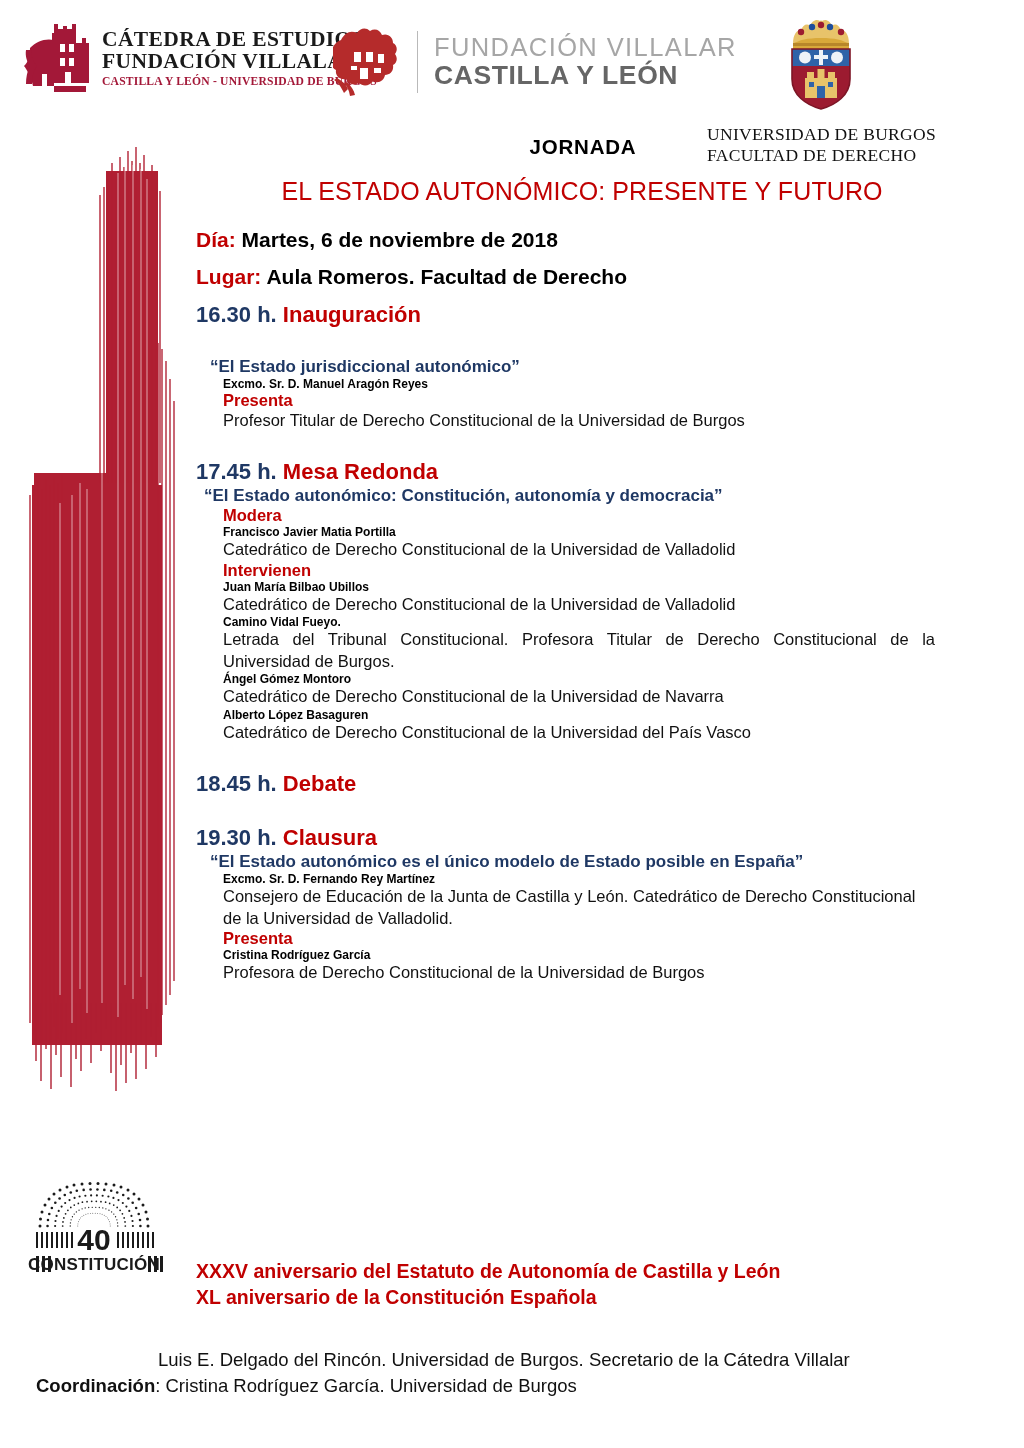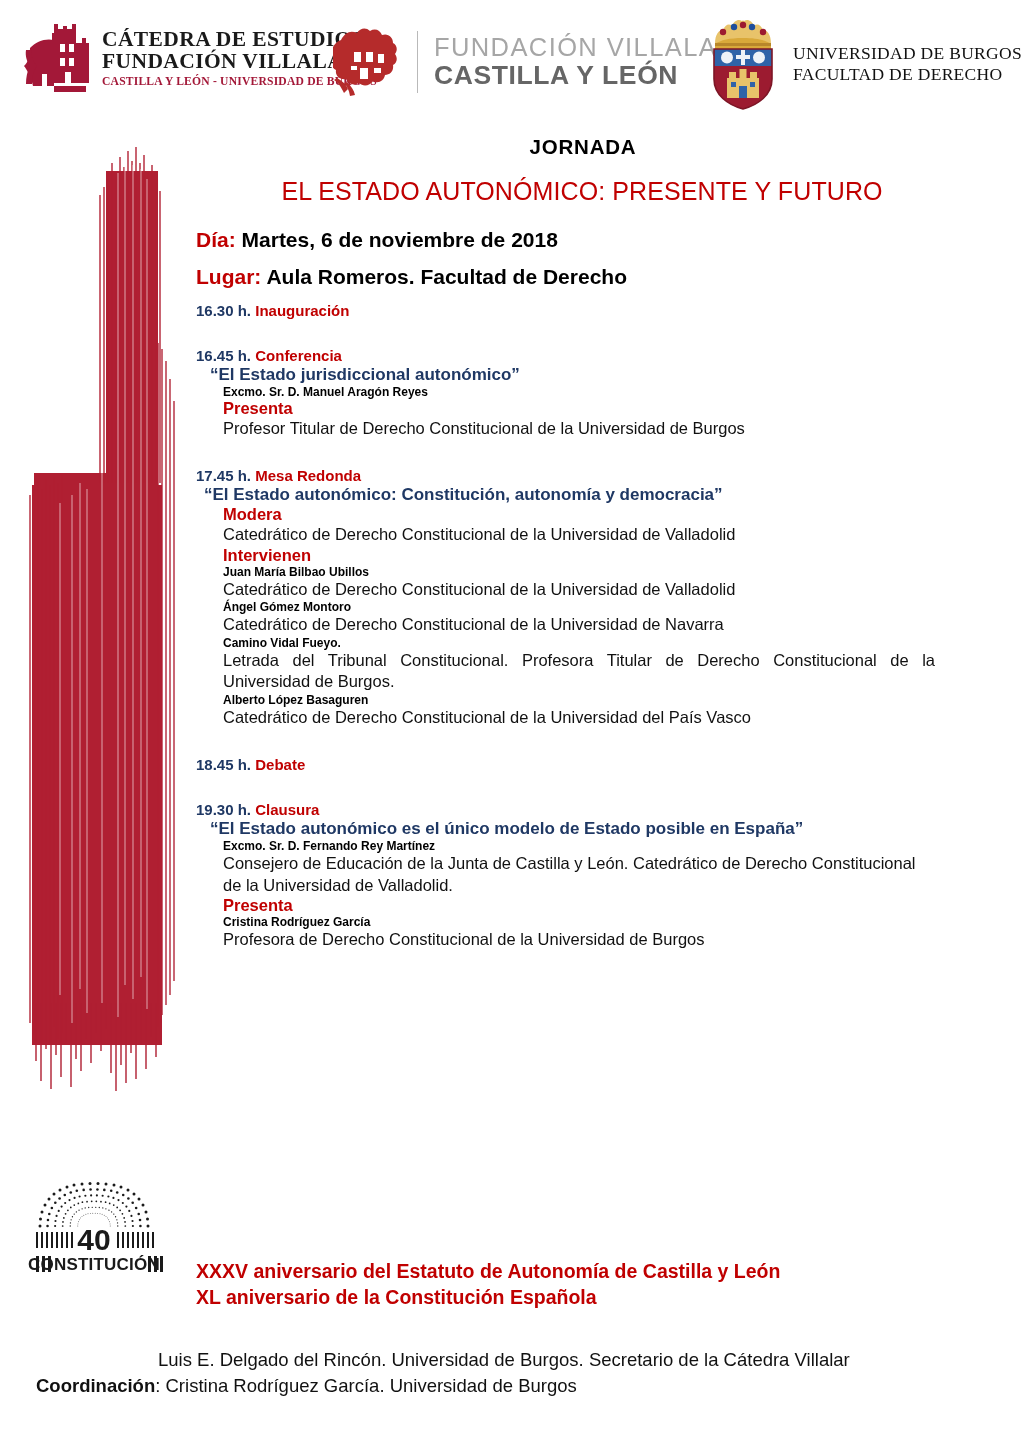--- a/index.html
+++ b/index.html
@@ -79,20 +79,21 @@
     white-space: nowrap;
     margin-top: 2px;
   }
 
   .logo-ubu {
     position: absolute;
     left: 707px; top: 18px;
     display: flex;
     align-items: center;
     gap: 14px;
+    flex-direction: column;
   }
   .ubu-shield { width: 72px; height: 92px; display:block; }
   .ubu-text { line-height: 1.22; }
   .ubu-l1, .ubu-l2 {
     font-family: "Liberation Serif", serif;
     font-size: 17.5px;
     letter-spacing: 0.3px;
     color: #111111;
     white-space: nowrap;
   }
@@ -144,21 +145,21 @@
   .kv-line {
     font-size: 21px;
     font-weight: bold;
     margin: 0 0 13px 0;
     color: #000;
   }
   .kv-line .k { color: #c00000; }
 
   .slot { margin: 0; }
   .slot-head {
-    font-size: 15px;
+    font-size: 22px;
     font-weight: bold;
     color: #1f3864;
     margin: 0;
   }
   .slot-head .label { color: #c00000; }
 
   .quote {
     font-size: 17px;
     font-weight: bold;
     color: #1f3864;
@@ -423,53 +424,50 @@
   <div class="slot">
     <div class="slot-head">
       <span>16.30 h.</span>
       <span class="label">Inauguración</span>
     </div>
   </div>
 
   <div class="gap-lg"></div>
 
   <div class="slot">
-    <div class="slot-head">
-      <span>16.45 h.</span>
-      <span class="label">Conferencia</span>
-    </div>
     <div class="quote">“El Estado jurisdiccional autonómico”</div>
     <div class="person">Excmo. Sr. D. Manuel Aragón Reyes</div>
     <div class="role">Presenta</div>
     <div class="desc">Profesor Titular de Derecho Constitucional de la Universidad de Burgos</div>
   </div>
 
   <div class="gap-lg"></div>
 
   <div class="slot">
     <div class="slot-head">
       <span>17.45 h.</span>
       <span class="label">Mesa Redonda</span>
     </div>
     <div class="quote" style="margin-left:8px">“El Estado autonómico: Constitución, autonomía y democracia”</div>
     <div class="role">Modera</div>
+    <div class="person">Francisco Javier Matia Portilla</div>
     <div class="desc">Catedrático de Derecho Constitucional de la Universidad de Valladolid</div>
     <div class="role">Intervienen</div>
 
     <div>
       <div class="person">Juan María Bilbao Ubillos</div>
       <div class="desc">Catedrático de Derecho Constitucional de la Universidad de Valladolid</div>
     </div>
     <div>
+      <div class="person">Camino Vidal Fueyo.</div>
+      <div class="desc justify" style="width:712px">Letrada del Tribunal Constitucional. Profesora Titular de Derecho Constitucional de la Universidad de Burgos.</div>
+    </div>
+    <div>
       <div class="person">Ángel Gómez Montoro</div>
       <div class="desc">Catedrático de Derecho Constitucional de la Universidad de Navarra</div>
-    </div>
-    <div>
-      <div class="person">Camino Vidal Fueyo.</div>
-      <div class="desc justify" style="width:712px">Letrada del Tribunal Constitucional. Profesora Titular de Derecho Constitucional de la Universidad de Burgos.</div>
     </div>
     <div>
       <div class="person">Alberto López Basaguren</div>
       <div class="desc">Catedrático de Derecho Constitucional de la Universidad del País Vasco</div>
     </div>
   </div>
 
   <div class="gap-lg"></div>
 
   <div class="slot">

